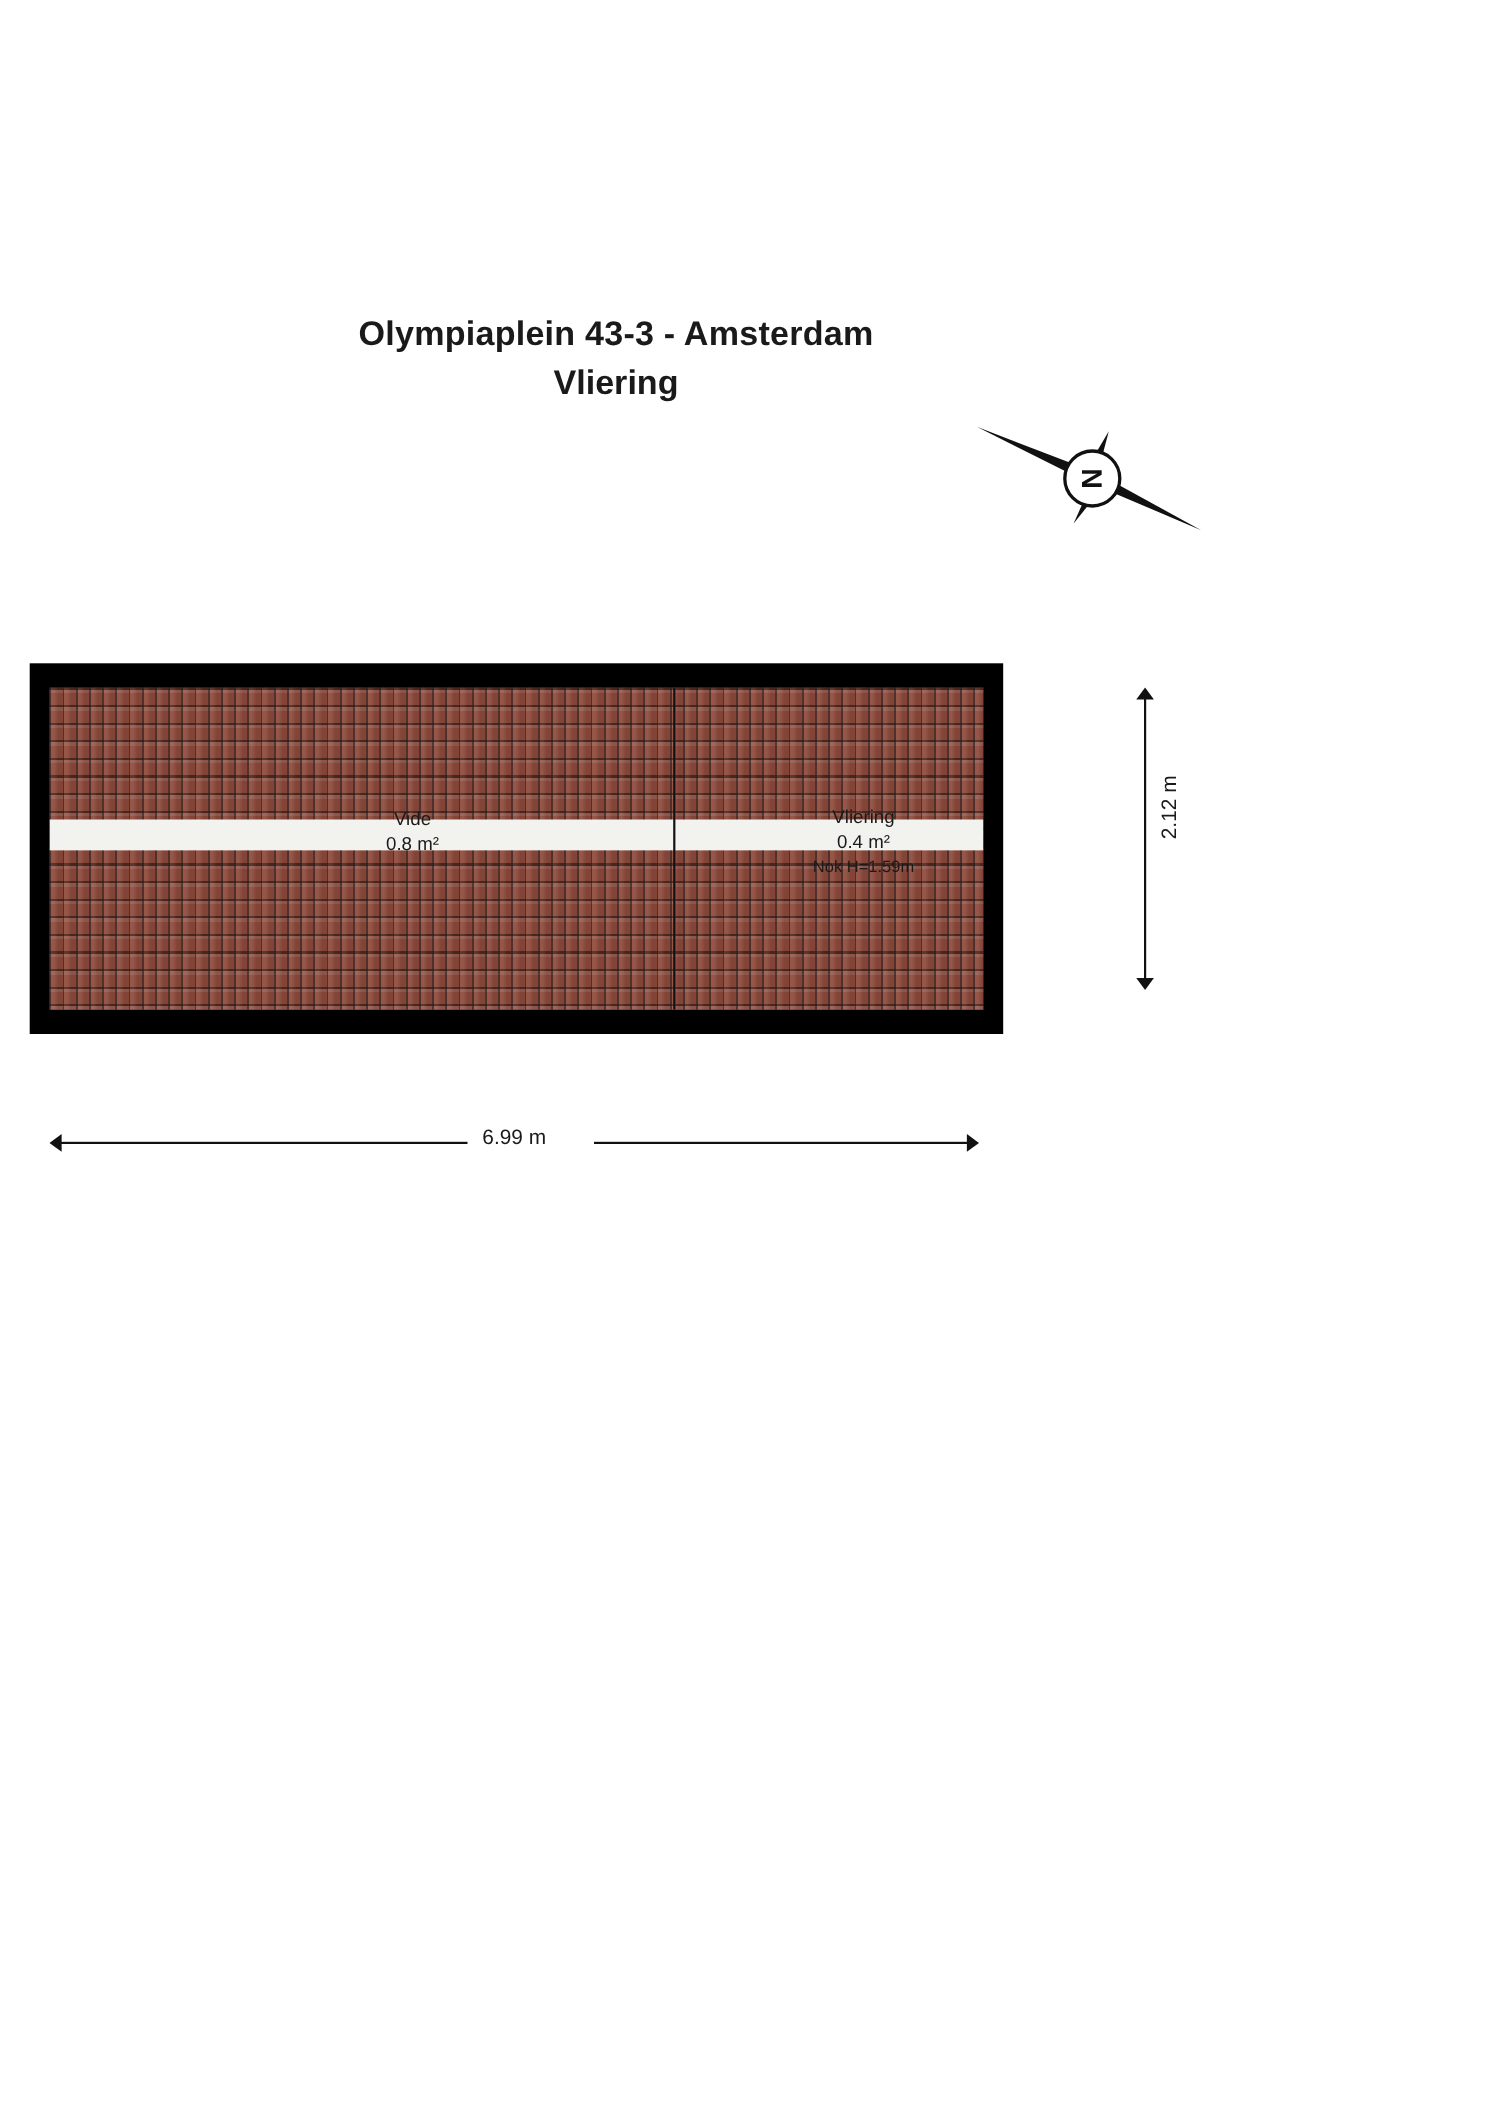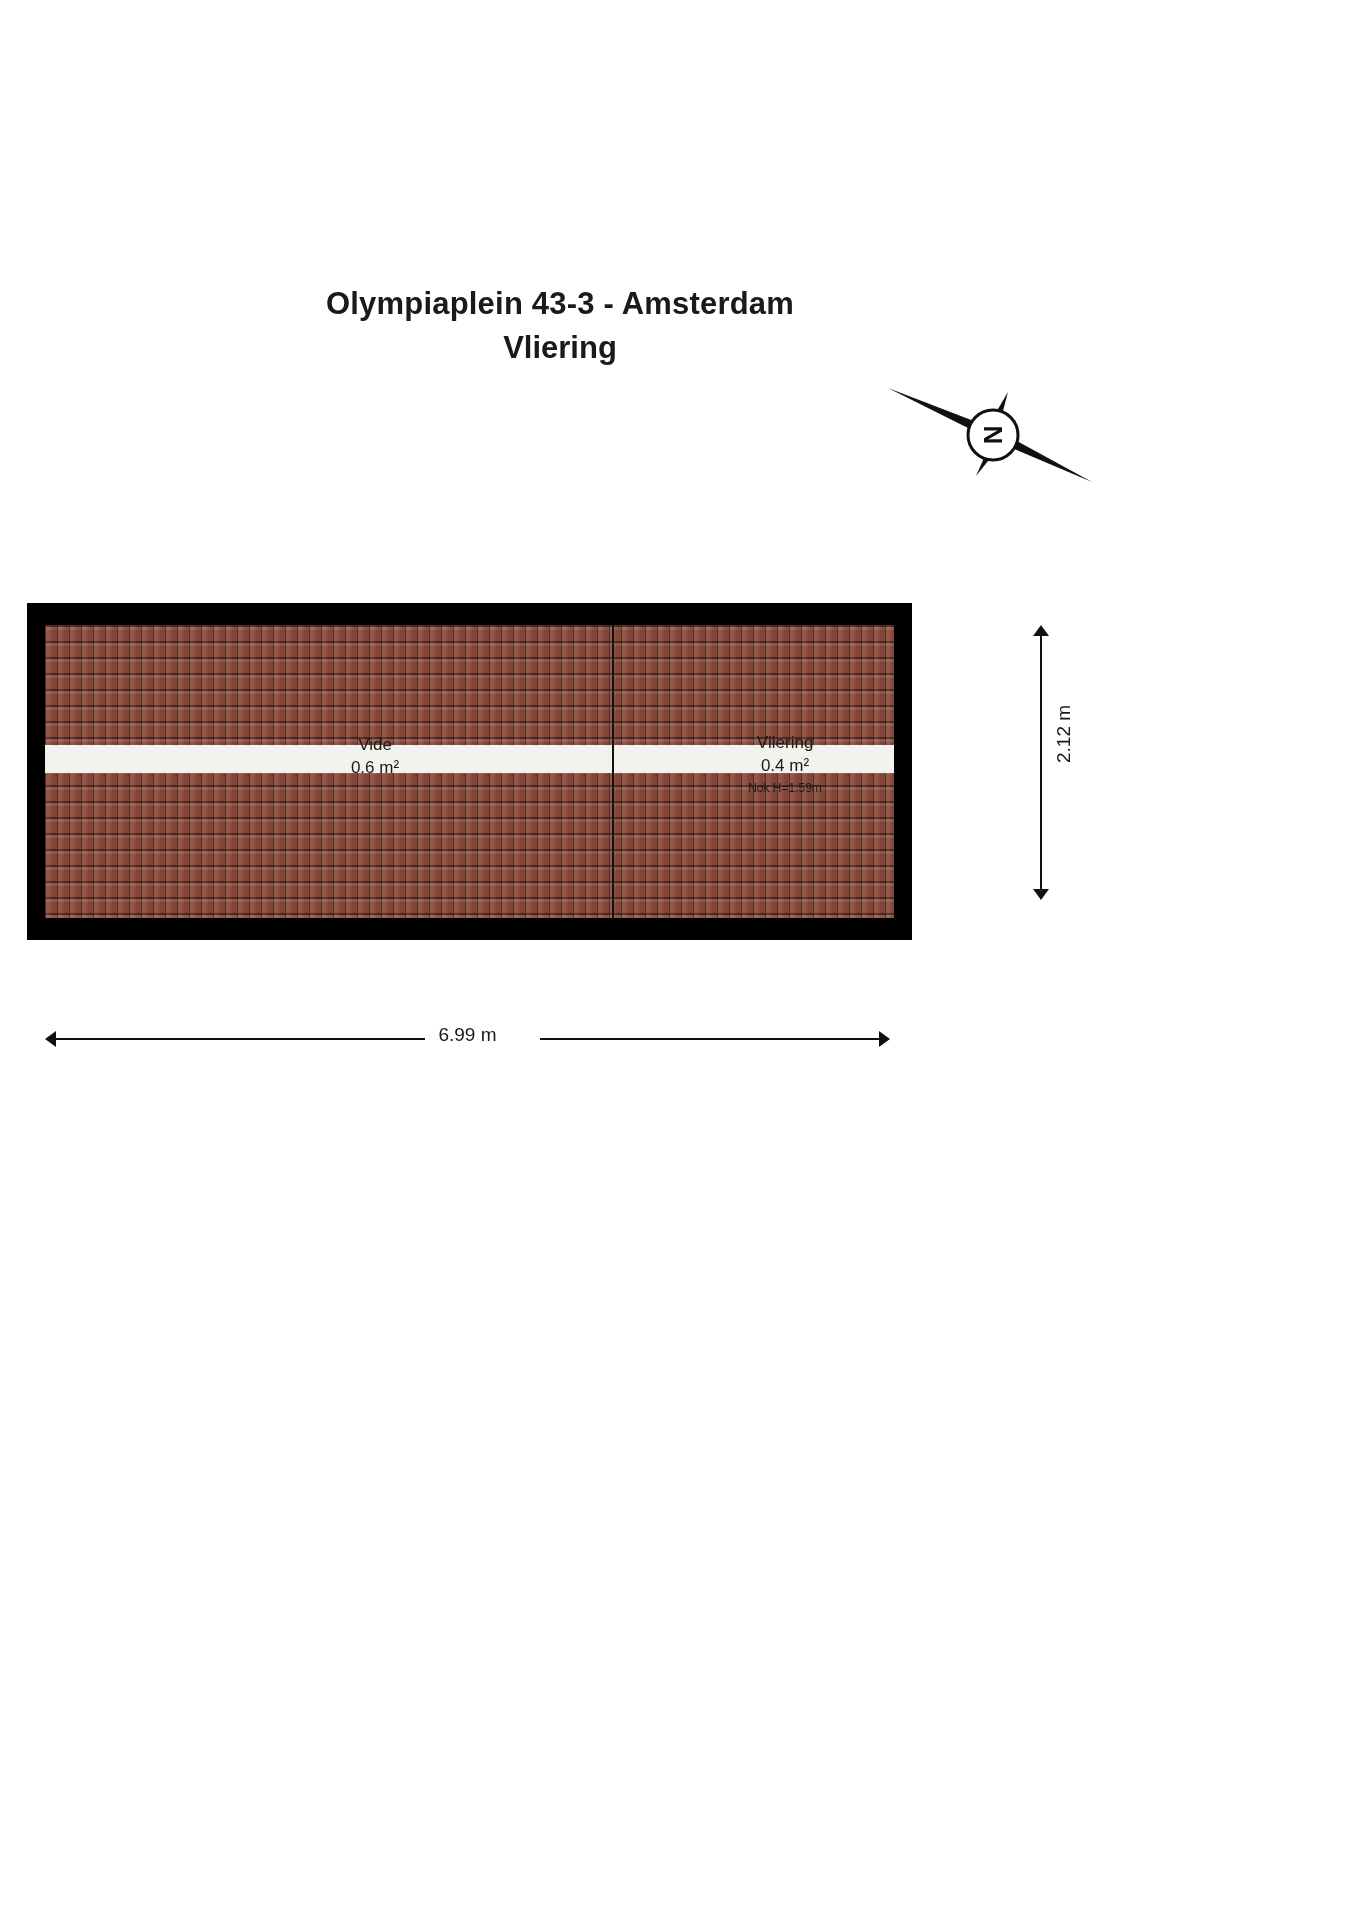--- a/index.html
+++ b/index.html
@@ -118,21 +118,21 @@
   .room-label {
     position: absolute;
     text-align: center;
     font-size: 17px;
     line-height: 23px;
     color: #1a1a1a;
     white-space: nowrap;
   }
   .room-label .name { font-size: 17px; }
   .room-label .area { font-size: 17px; }
-  .room-label .nok  { font-size: 12px; }
+  .room-label .nok  { font-size: 15px; }
 
   .label-vide {
     left: 240px;
     top: 108px;
     width: 180px;
   }
   .label-vliering {
     left: 640px;
     top: 106px;
     width: 200px;
@@ -247,21 +247,21 @@
 </div>
 
 <div class="plan">
   <div class="plan-inner">
     <div class="tile-shade"></div>
     <div class="floor-band"></div>
     <div class="divider"></div>
 
     <div class="room-label label-vide">
       <div class="name">Vide</div>
-      <div class="area">0.6 m²</div>
+      <div class="area">0.8 m²</div>
     </div>
 
     <div class="room-label label-vliering">
       <div class="name">Vliering</div>
       <div class="area">0.4 m²</div>
       <div class="nok">Nok H=1.59m</div>
     </div>
   </div>
 </div>
 

